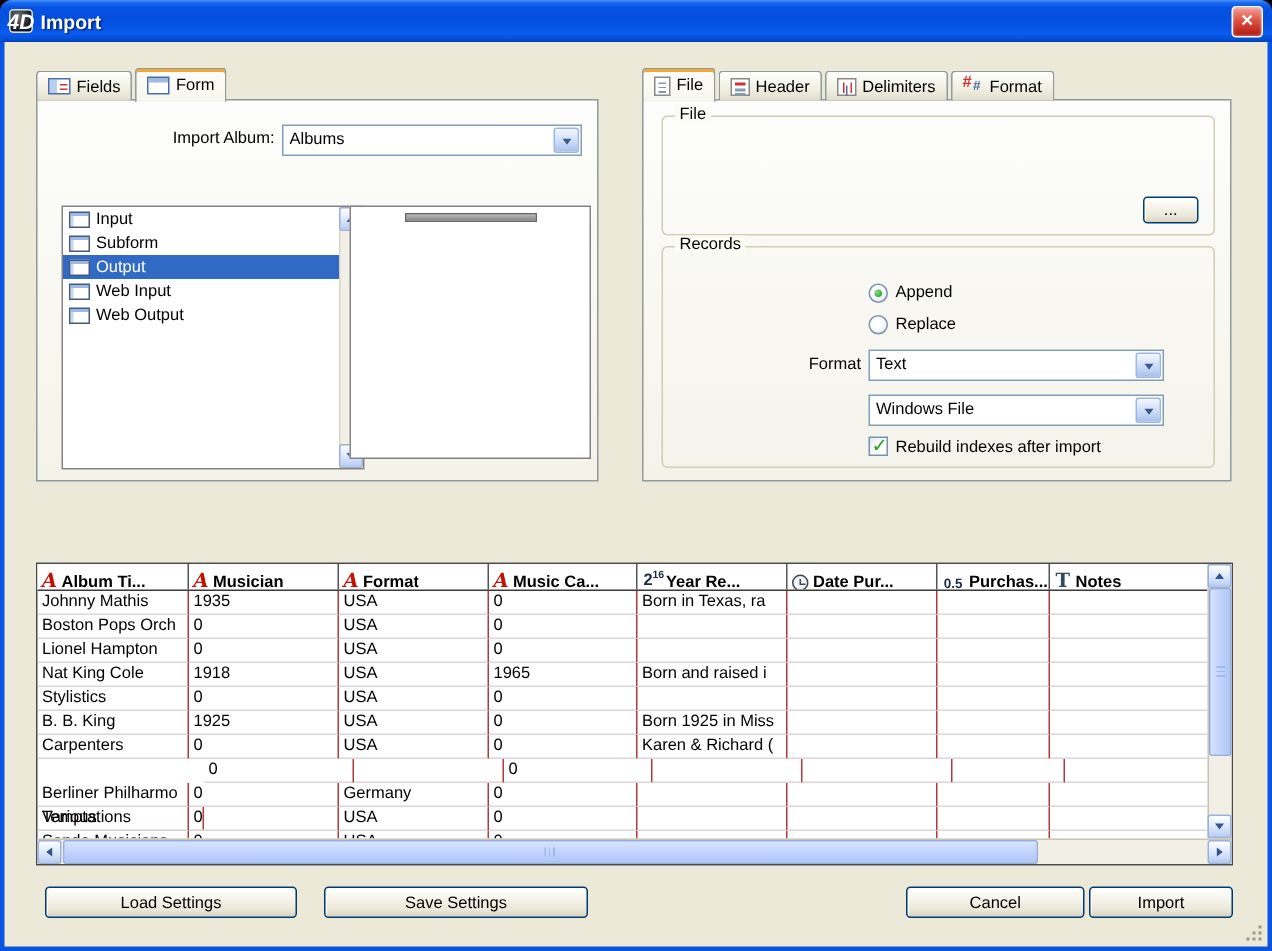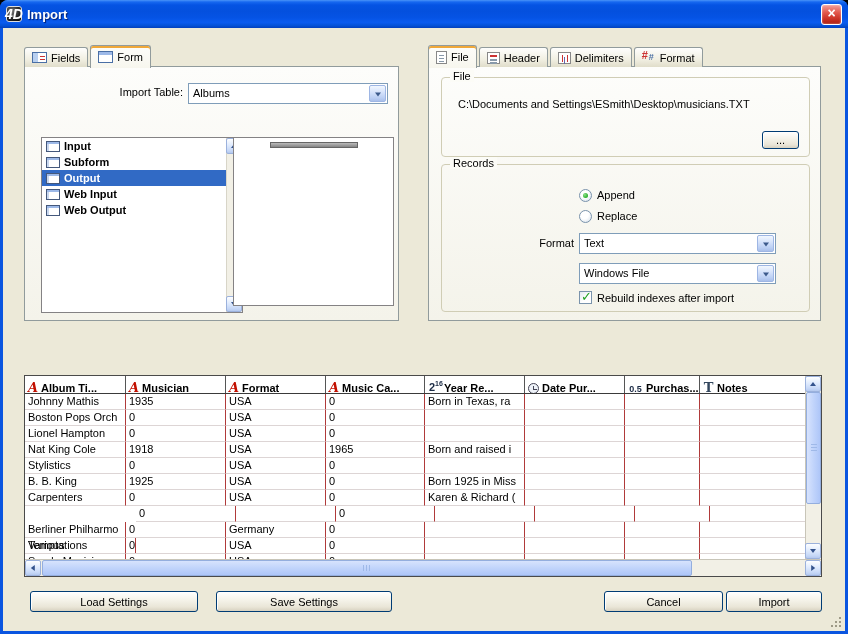--- a/index.html
+++ b/index.html
@@ -68,21 +68,21 @@
   .combobox { position:absolute; height:21px; border:1px solid #7F9DB9; background:#fff; }
   .combo-value { position:absolute; left:4px; top:3px; right:20px; white-space:nowrap; overflow:hidden; }
   .combo-btn { position:absolute; top:1px; right:1px; bottom:1px; width:17px;
     background:linear-gradient(180deg,#F2F7FE 0%,#D3E1FA 45%,#BACEF3 80%,#A9BFEA 100%);
     border:1px solid #9EB6E4; border-radius:2px; }
   .combo-btn::after { content:""; position:absolute; left:50%; top:50%; transform:translate(-50%,-38%);
     border-left:3px solid transparent; border-right:3px solid transparent; border-top:4px solid #3C5A8C; }
   .import-table-combo { left:163px; top:16px; width:200px; }
 
   .listbox { position:absolute; left:16px; top:70px; width:202px; height:176px;
-    border:1px solid #848284; background:#fff;font-weight:bold; }
+    border:1px solid #848284; background:#fff; }
   .list-inner { position:absolute; left:0; top:0; right:16px; bottom:0; overflow:hidden; }
   .list-item { height:16px; display:flex; align-items:center; gap:4px; padding-left:4px; white-space:nowrap; }
   .list-item.selected { background:#316AC5; color:#fff; }
   .form-mini-icon { width:14px; height:11px; border:1px solid #44587C; background:#fff; flex:none;
     box-shadow:inset 0 2px 0 #9DB9E8, inset 2px 0 0 #C9D7EE; }
 
   .vscroll { position:absolute; right:0; top:0; bottom:0; width:16px; background:#F2F0E6; border-left:1px solid #D8D5C8; }
   .sb-btn { position:absolute; width:16px; height:16px;
     background:linear-gradient(180deg,#FDFEFF 0%,#E0EBFD 45%,#C4D6F6 85%,#B4C8EE 100%);
     border:1px solid #9BB1DC; border-radius:2px; }
@@ -201,21 +201,21 @@
         <span class="tabicon icon-fields"></span>
         <span class="tab-label">Fields</span>
       </div>
       <div class="tab active">
         <span class="tabicon icon-form"></span>
         <span class="tab-label">Form</span>
       </div>
     </div>
 
     <div class="panel left-panel">
-      <label class="import-table-label">Import Table:</label>
+      <label class="import-table-label">Import Album:</label>
       <div class="combobox import-table-combo">
         <span class="combo-value">Albums</span>
         <span class="combo-btn"></span>
       </div>
 
       <div class="listbox">
         <div class="list-inner">
             <div class="list-item">
               <span class="form-mini-icon"></span>
               <span>Input</span>
@@ -263,21 +263,20 @@
       </div>
       <div class="tab">
         <span class="tabicon icon-format"></span>
         <span class="tab-label">Format</span>
       </div>
     </div>
 
     <div class="panel right-panel">
       <div class="groupbox file-group">
         <span class="group-title">File</span>
-        <div class="file-path">C:\Documents and Settings\ESmith\Desktop\musicians.TXT</div>
         <button class="btn browse-btn">...</button>
       </div>
 
       <div class="groupbox records-group">
         <span class="group-title">Records</span>
 
         <div class="radio-row r1">
           <span class="radio checked"></span>
           <span>Append</span>
         </div>

